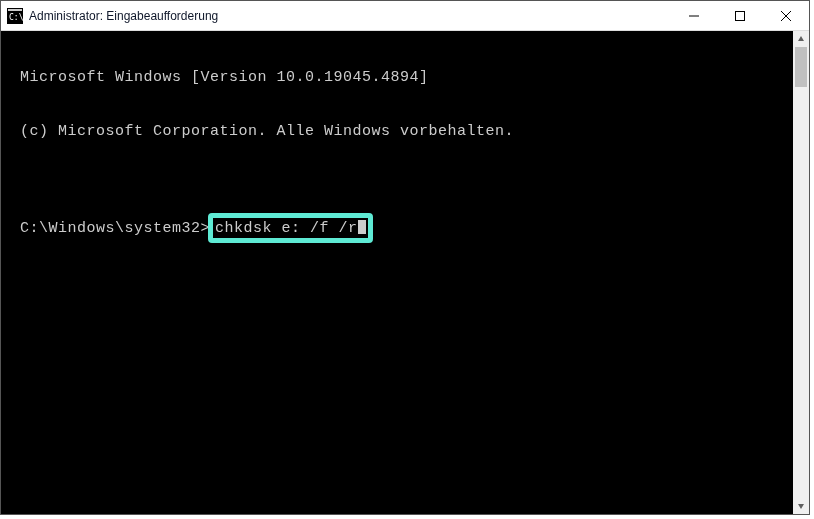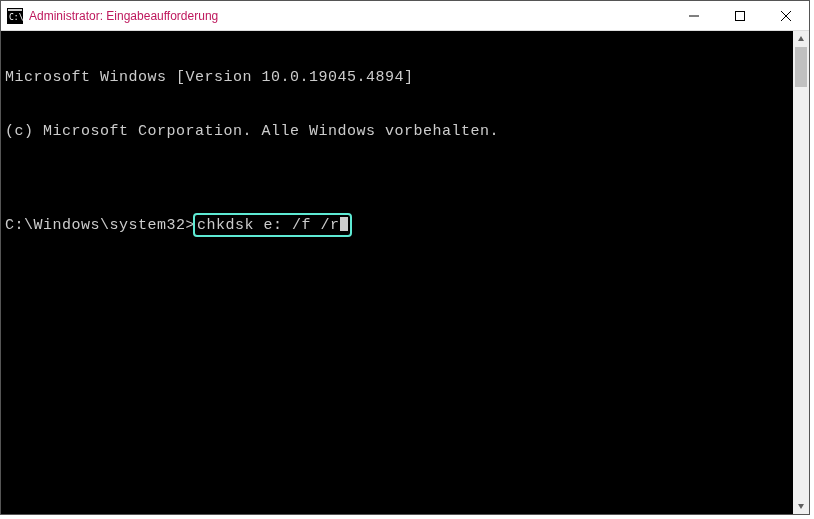--- a/index.html
+++ b/index.html
@@ -38,21 +38,21 @@
       display: flex;
       align-items: center;
       justify-content: center;
     }
     .titlebar-icon svg {
       width: 16px;
       height: 16px;
     }
     .titlebar-text {
       font-size: 12px;
-      color: #be185d;
+      color: #0f172a;
       flex: 1;
     }
     .titlebar-controls {
       display: flex;
       height: 100%;
     }
     .titlebar-btn {
       width: 46px;
       height: 29px;
       display: flex;
@@ -73,30 +73,31 @@
       overflow: hidden;
     }
     .terminal-content {
       padding: 2px 4px;
       font-family: "Consolas", "Courier New", monospace;
       font-size: 15px;
       line-height: 18px;
       color: #ccc;
       white-space: pre;
       letter-spacing: 0.5px;
+      margin-left: 15px;
     }
     .terminal-content .line {
       display: block;
     }
     .prompt-line {
       display: flex;
       align-items: baseline;
     }
     .highlight-box {
-      border: 2px solid #5eead4;
+      border: 5px solid #5eead4;
       border-radius: 4px;
       padding: 0 2px;
       display: inline-block;
       margin-left: -2px;
     }
     .cursor {
       display: inline-block;
       width: 8px;
       height: 14px;
       background: #ccc;

